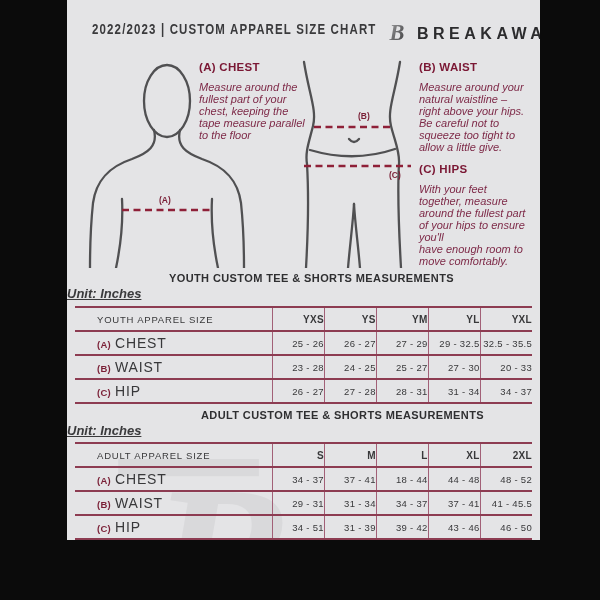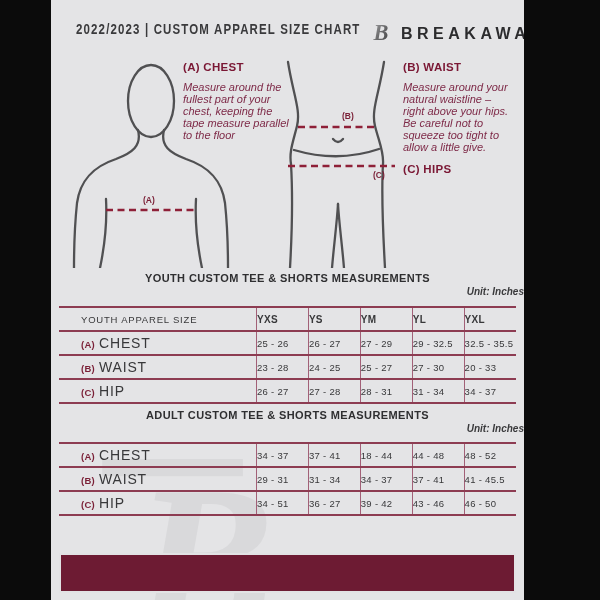--- a/index.html
+++ b/index.html
@@ -1,21 +1,21 @@
 <!DOCTYPE html>
 <html><head>
 <meta charset="utf-8">
 <style>
   html,body{margin:0;padding:0;}
   body{
     width:600px;height:600px;position:relative;background:#0b0b0b;
     font-family:"Liberation Sans",sans-serif;overflow:hidden;
   }
   .page{
-    position:absolute;left:51px;top:0;width:473px;height:600px;
+    position:absolute;left:67px;top:0;width:473px;height:540px;
     background:#e4e4e6;overflow:hidden;
   }
   
   .hdr-title{
     position:absolute;left:25px;top:21px;
     font-size:14px;font-weight:bold;color:#3a3a3c;letter-spacing:1.4px;
     transform:scaleX(0.82);transform-origin:left top;white-space:nowrap;
   }
   .logo{position:absolute;left:316px;top:14px;}
   .brand{
@@ -31,32 +31,32 @@
     position:absolute;font-size:11px;font-style:italic;color:#7e2a48;
     line-height:12px;white-space:pre-line;width:122px;z-index:1;
   }
   .fig{position:absolute;z-index:1;}
   
   .sec-title{
     position:absolute;left:0;width:473px;text-align:center;
     font-size:11px;font-weight:bold;color:#2f2f31;letter-spacing:0.4px;z-index:1;
   }
   .sec-unit{
-    position:absolute;left:0;width:473px;text-align:right;
-    font-size:10px;font-style:italic;font-weight:bold;color:#3a3a3c;z-index:1;
+    position:absolute;left:0;width:473px;text-align:left;
+    font-size:13px;font-style:italic;font-weight:bold;color:#3a3a3c;z-index:1;text-decoration:underline;
   }
   
   table.size{
     position:absolute;left:8px;width:457px;border-collapse:collapse;
     table-layout:fixed;z-index:1;
   }
   table.size th,table.size td{
     border-top:2px solid #8d3c52;border-bottom:2px solid #8d3c52;
     border-left:1px solid #a26077;border-right:1px solid #a26077;
-    height:22px;text-align:left;padding:0;
+    height:22px;text-align:right;padding:0;
     font-size:9.5px;color:#38383a;letter-spacing:0.3px;background:transparent;
   }
   table.size th:first-child,table.size td:first-child{
     border-left:none;text-align:left;padding-left:22px;width:175px;
   }
   table.size th:last-child,table.size td:last-child{border-right:none;}
   table.size th{font-weight:bold;font-size:10px;}
   table.size th.lblcol{font-weight:normal;font-size:9.5px;letter-spacing:0.8px;}
   td .pfx{color:#7a1f36;font-weight:bold;margin-right:4px;}
   td .rlbl{letter-spacing:0.8px;font-size:14px;}
@@ -130,22 +130,29 @@
 
   <div class="ins-h" style="left:352px;top:61px;">(B) WAIST</div>
   <div class="ins-b" style="left:352px;top:81px;">Measure around your
 natural waistline –
 right above your hips.
 Be careful not to
 squeeze too tight to
 allow a little give.</div>
 
   <div class="ins-h" style="left:352px;top:163px;">(C) HIPS</div>
-
-  <div class="sec-title" style="top:272px;">YOUTH CUSTOM TEE &amp; SHORTS MEASUREMENTS</div>
+  <div class="ins-b" style="left:352px;top:183px;">With your feet
+together, measure
+around the fullest part
+of your hips to ensure
+you'll
+have enough room to
+move comfortably.</div>
+
+  <div class="sec-title" style="top:272px;margin-left:8px;">YOUTH CUSTOM TEE &amp; SHORTS MEASUREMENTS</div>
   <div class="sec-unit" style="top:286px;">Unit: Inches</div>
 
   <table class="size" style="top:306px;">
     <tbody>
         <tr>
       <th class="lblcol">YOUTH APPAREL SIZE</th>
       <th>YXS</th>
       <th>YS</th>
       <th>YM</th>
       <th>YL</th>
@@ -171,45 +178,53 @@
       <td><span class="pfx">(C)</span><span class="rlbl">HIP</span></td>
       <td>26 - 27</td>
       <td>27 - 28</td>
       <td>28 - 31</td>
       <td>31 - 34</td>
       <td>34 - 37</td>
     </tr>
   </tbody>
     </table>
 
-  <div class="sec-title" style="top:409px;">ADULT CUSTOM TEE &amp; SHORTS MEASUREMENTS</div>
+  <div class="sec-title" style="top:409px;padding-left:39px;">ADULT CUSTOM TEE &amp; SHORTS MEASUREMENTS</div>
   <div class="sec-unit" style="top:423px;">Unit: Inches</div>
 
   <table class="size" style="top:442px;">
     <tbody>
+        <tr>
+      <th class="lblcol">ADULT APPAREL SIZE</th>
+      <th>S</th>
+      <th>M</th>
+      <th>L</th>
+      <th>XL</th>
+      <th>2XL</th>
+    </tr>
     <tr>
       <td><span class="pfx">(A)</span><span class="rlbl">CHEST</span></td>
       <td>34 - 37</td>
       <td>37 - 41</td>
       <td>18 - 44</td>
       <td>44 - 48</td>
       <td>48 - 52</td>
     </tr>
     <tr>
       <td><span class="pfx">(B)</span><span class="rlbl">WAIST</span></td>
       <td>29 - 31</td>
       <td>31 - 34</td>
       <td>34 - 37</td>
       <td>37 - 41</td>
       <td>41 - 45.5</td>
     </tr>
     <tr>
       <td><span class="pfx">(C)</span><span class="rlbl">HIP</span></td>
       <td>34 - 51</td>
-      <td>36 - 27</td>
+      <td>31 - 39</td>
       <td>39 - 42</td>
       <td>43 - 46</td>
       <td>46 - 50</td>
     </tr>
   </tbody>
     </table>
 
   <div class="footer"></div>
 
 </div>

